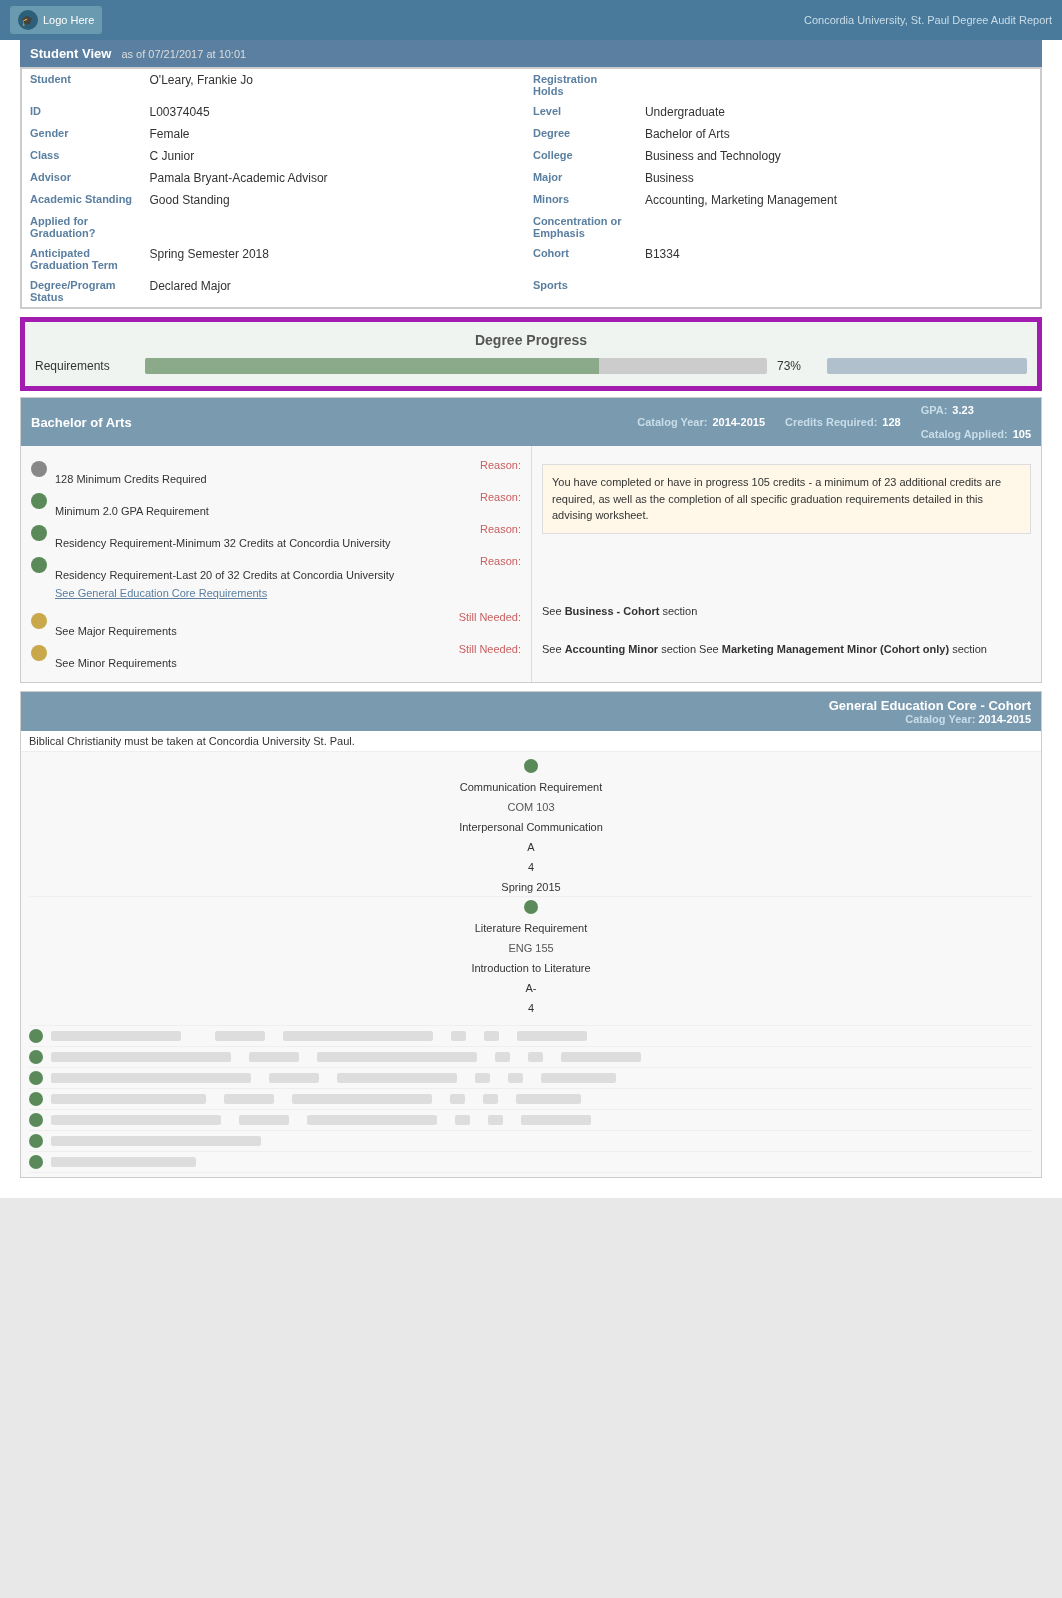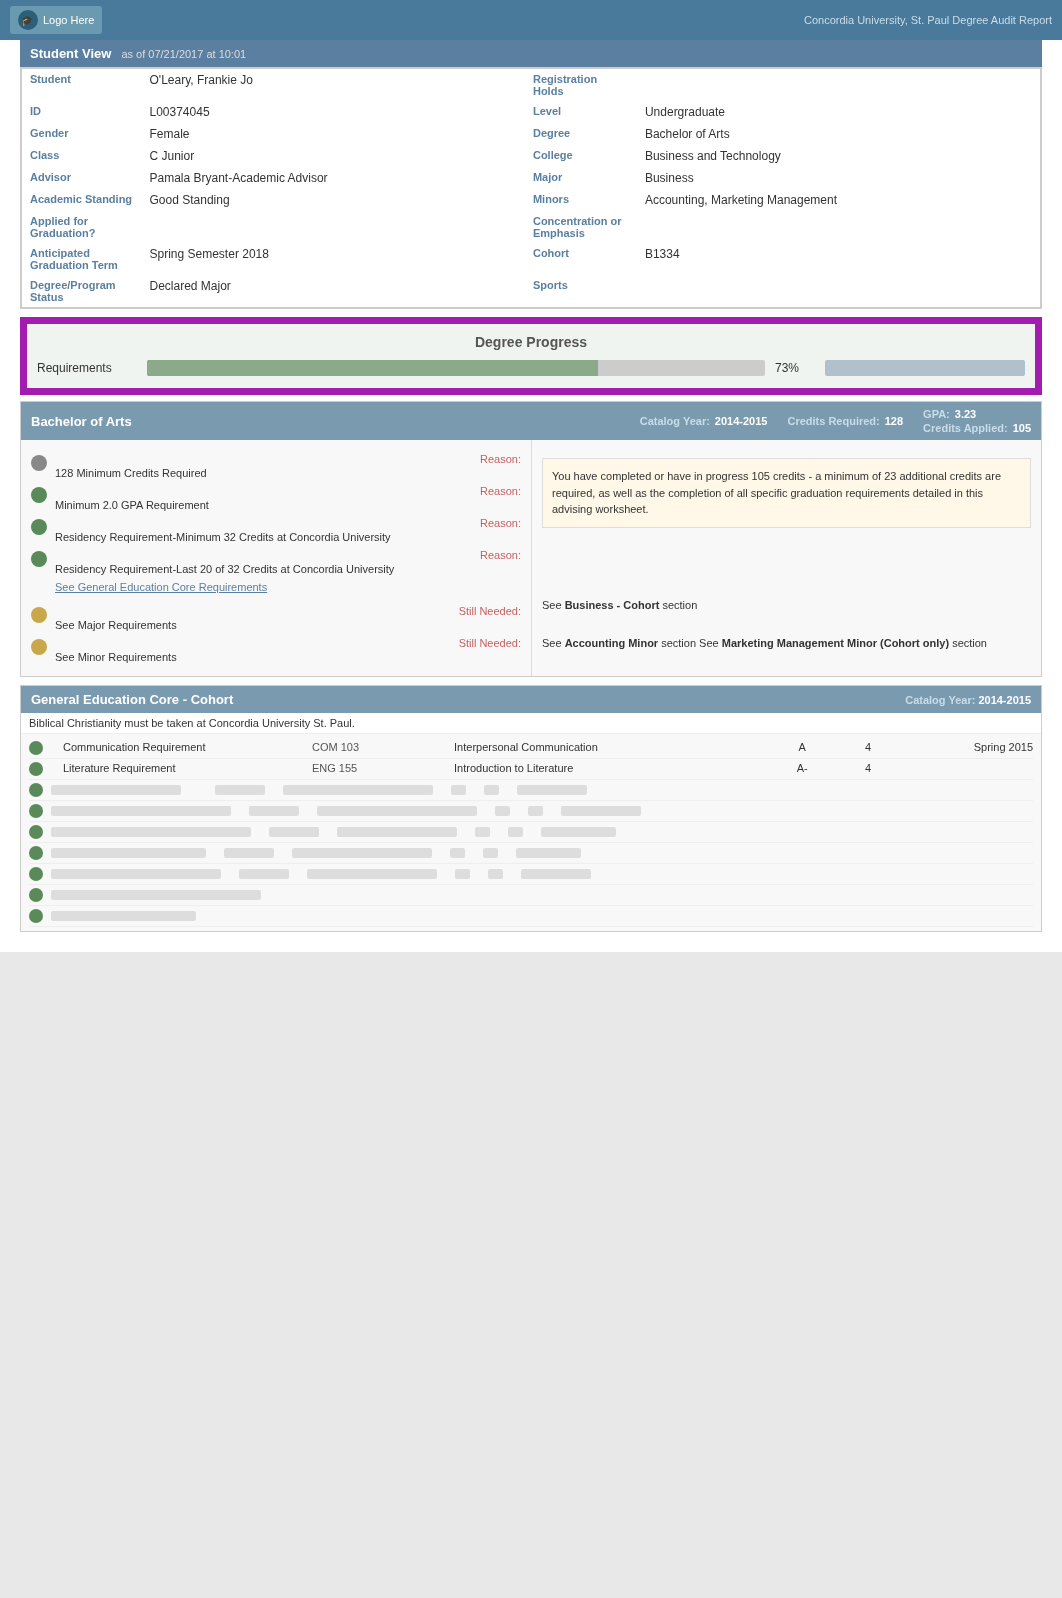--- a/index.html
+++ b/index.html
@@ -40,27 +40,27 @@
     .req-icon-incomplete { background: #888; }
     .req-text { flex: 1; font-size: 11px; color: #333; margin-top: 14px; }
     .req-reason { color: #c86060; font-size: 11px; margin-left: 4px; }
     .req-still-needed { color: #c86060; font-size: 11px; margin-left: 4px; }
     
     .completion-text { background: #fff8e8; border: 1px solid #ddd; padding: 9px; margin: 8px 0; font-size: 11px; color: #333; line-height: 1.5; }
     
     .section-link { color: #5a7fa0; font-size: 11px; text-decoration: underline; cursor: pointer; }
     
     .gen-ed-section { border: 1px solid #ccc; margin-top: 8px; }
-    .gen-ed-header { background: #7a9ab0; color: white; padding: 6px 10px; font-weight: bold; font-size: 13px; display: flex; align-items: center; }
+    .gen-ed-header { background: #7a9ab0; color: white; padding: 6px 10px; font-weight: bold; font-size: 13px; display: flex; align-items: flex-end; flex-direction: column; }
     .gen-ed-note { font-size: 11px; color: #333; padding: 4px 8px; background: #fff; border-bottom: 1px solid #eee; }
     .gen-ed-body { padding: 4px 8px; background: #f8f8f8; }
     
     .gen-ed-sub-header { font-size: 11px; font-weight: bold; color: #333; padding: 4px 0; text-transform: uppercase; }
     
-    .course-row { display: flex; padding: 3px 0; gap: 20px; border-bottom: 1px solid #eee; }
+    .course-row { display: flex; align-items: center; padding: 3px 0; gap: 8px; border-bottom: 1px solid #eee; flex-direction: column; }
     .course-icon { width: 14px; height: 14px; border-radius: 50%; flex-shrink: 0; }
     .course-req-label { flex: 1.5; font-size: 11px; color: #333; }
     .course-code { flex: 0.8; font-size: 11px; color: #555; }
     .course-name { flex: 2; font-size: 11px; color: #333; }
     .course-grade { flex: 0.3; font-size: 11px; color: #333; text-align: center; }
     .course-credits { flex: 0.3; font-size: 11px; color: #333; text-align: center; }
     .course-term { flex: 0.8; font-size: 11px; color: #333; text-align: right; }
     
     .blurred-row { display: flex; align-items: center; padding: 3px 0; gap: 8px; border-bottom: 1px solid #eee; }
     .blurred-text { height: 10px; background: #ccc; border-radius: 2px; opacity: 0.6; }
@@ -145,21 +145,21 @@
         <tr>
           <td class="info-label">Degree/Program Status</td>
           <td class="info-value" colspan="2">Declared Major</td>
           <td class="info-label info-divider" style="color:#5a7fa0;font-weight:bold;padding-left:16px;">Sports</td>
           <td class="info-value"></td>
         </tr>
       </tbody>
         </table>
     </div>
 
-    <div style="background: #f0f4f0; padding: 10px; margin-top: 8px; border: 7px solid #a21caf;">
+    <div style="background: #f0f4f0; padding: 10px; margin-top: 8px; border: 5px solid #a21caf;">
       <div class="degree-progress-title">Degree Progress</div>
       <div class="progress-row">
         <div class="progress-label">Requirements</div>
         <div class="progress-bar-container">
           <div class="progress-bar-fill" id="progress-fill" style="width: 73%;"></div>
         </div>
         <div class="progress-percent">73%</div>
         <div style="width: 200px; background: #b0c0cc; height: 16px; border-radius: 2px;"></div>
       </div>
     </div>
@@ -169,27 +169,27 @@
         <span>Bachelor of Arts</span>
         <div class="bachelor-meta">
           <div class="meta-item">
             <span class="meta-label">Catalog Year:</span>
             <span class="meta-value">2014-2015</span>
           </div>
           <div class="meta-item">
             <span class="meta-label">Credits Required:</span>
             <span class="meta-value">128</span>
           </div>
-          <div style="display:flex; flex-direction:column; font-size:11px; gap:2px;">
+          <div style="display:flex; flex-direction:column; font-size:11px; gap:12px;">
             <div class="meta-item">
               <span class="meta-label">GPA:</span>
               <span class="meta-value">3.23</span>
             </div>
             <div class="meta-item">
-              <span class="meta-label">Credits Applied:</span>
+              <span class="meta-label">Catalog Applied:</span>
               <span class="meta-value">105</span>
             </div>
           </div>
         </div>
       </div>
 
       <div style="display: grid; grid-template-columns: 1fr 1fr; background: #f8f8f8;">
 
         <div style="padding: 10px;">
 

